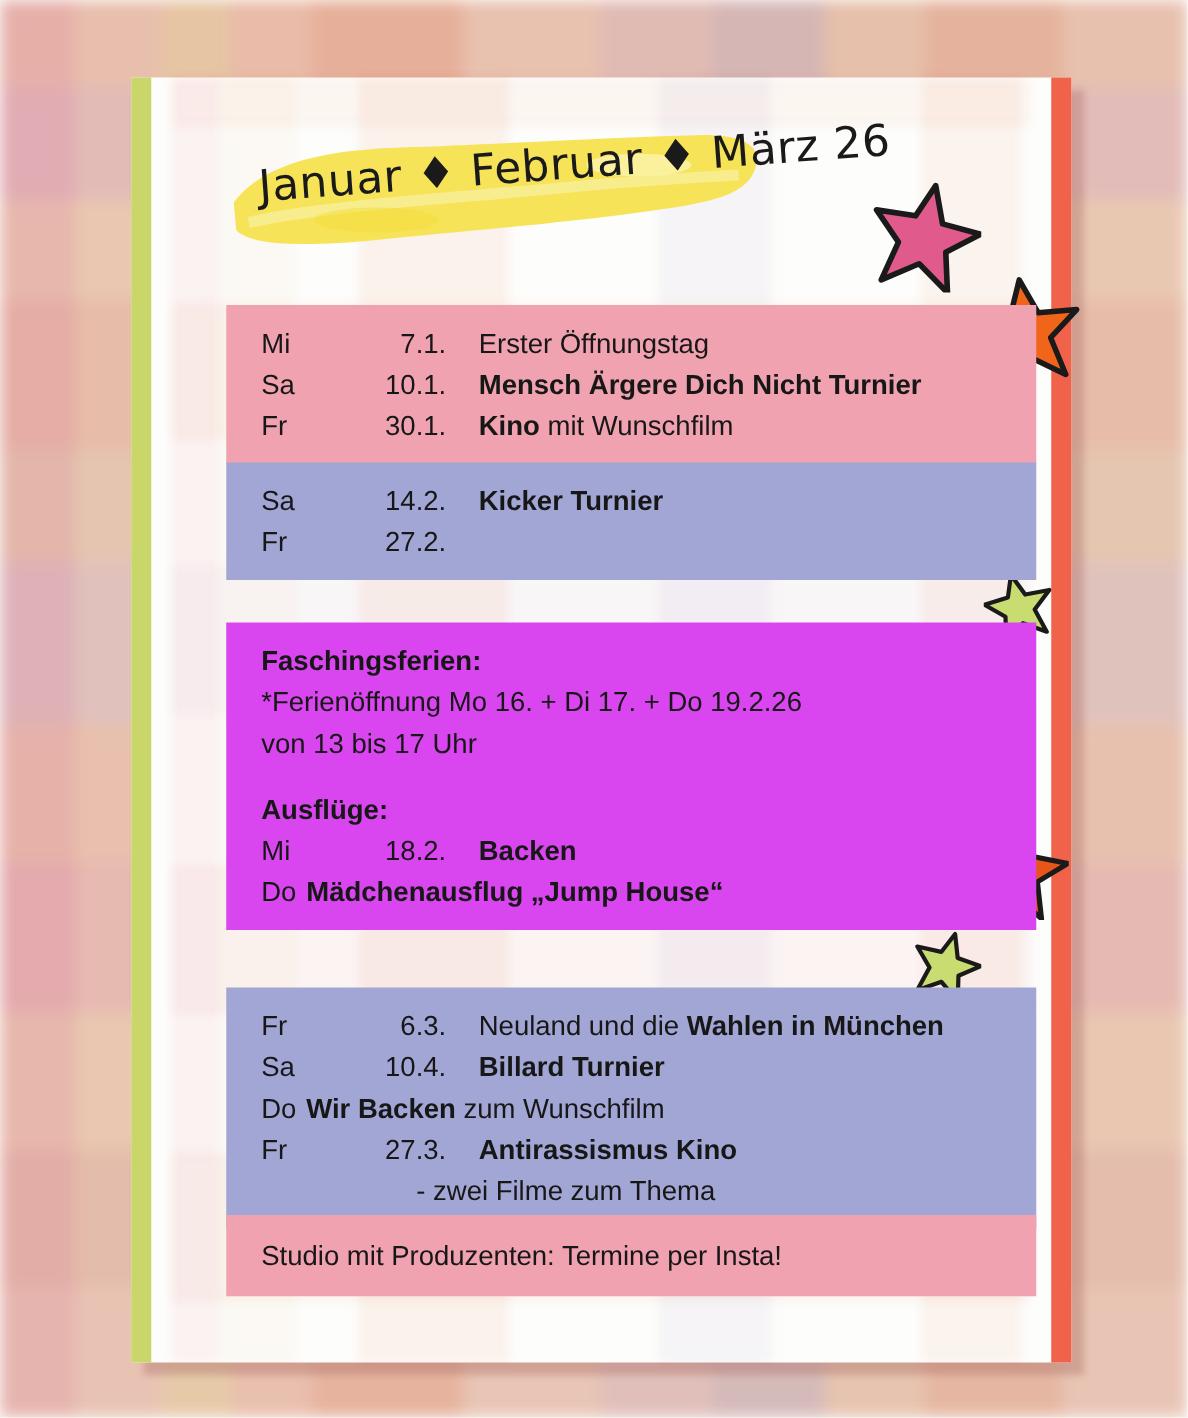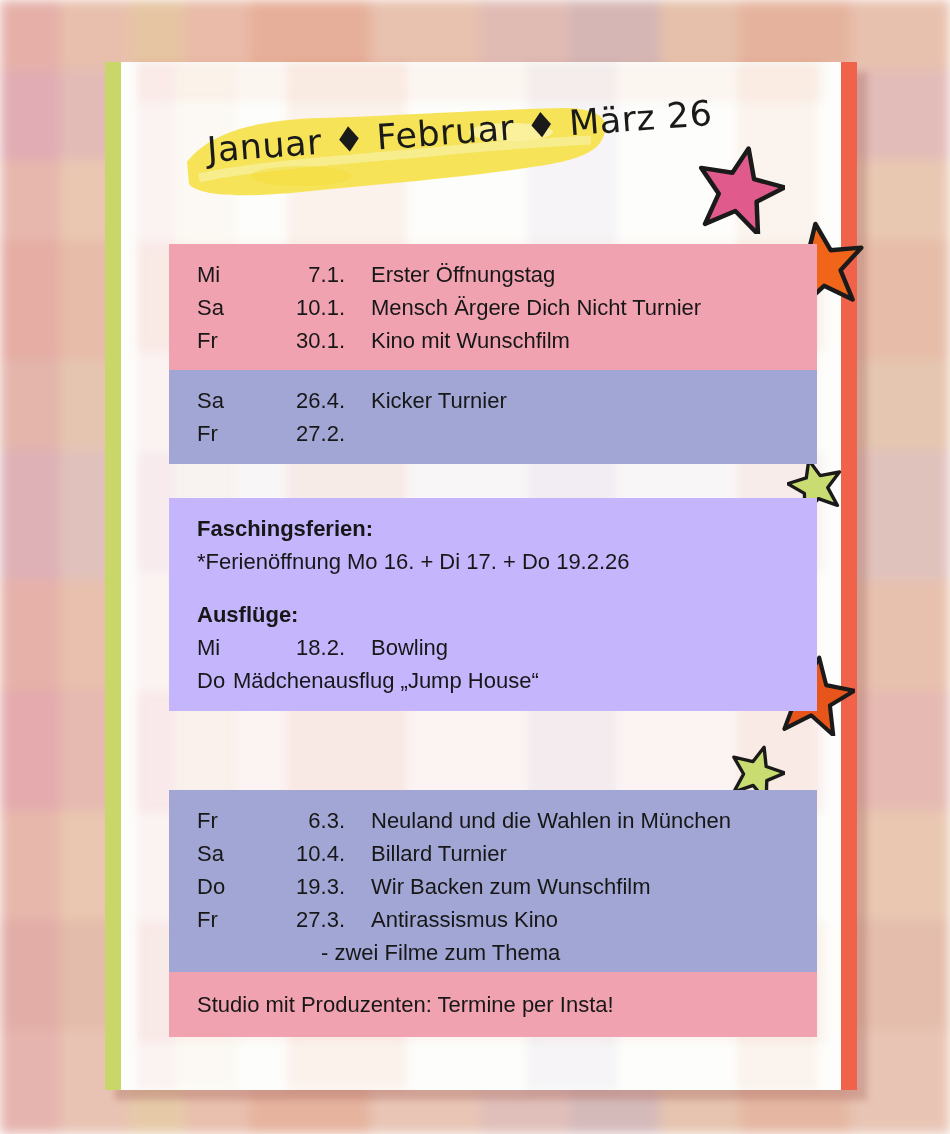--- a/index.html
+++ b/index.html
@@ -97,28 +97,28 @@
     letter-spacing: 0.5px;
     transform: rotate(-4.2deg);
     transform-origin: left center;
     white-space: nowrap;
     font-family: "DejaVu Sans", sans-serif;
   }
 
   
   .block {
     position: absolute;
-    left: 32px;
+    left: 44px;
     width: 648px;
     box-sizing: border-box;
     padding: 14px 0 14px 28px;
   }
   .block.pink   { background: #f0a2b0; }
   .block.blue   { background: #a2a6d4; }
-  .block.yellow { background: #c4b5fd; }
+  .block.yellow { background: #d946ef; }
 
   .row {
     display: flex;
     align-items: baseline;
     font-size: 22px;
     color: #171717;
     line-height: 33px;
     white-space: nowrap;
   }
   .row .day {
@@ -130,21 +130,21 @@
     flex: 0 0 86px;
     text-align: left;
   }
   .row .date.r {
     text-align: right;
     padding-right: 26px;
     width: 112px;
     flex: 0 0 112px;
   }
   .row .desc { flex: 1 1 auto; }
-  .b { font-weight: normal; text-align: center; }
+  .b { font-weight: bold; text-align: center; }
 
   .plain {
     font-size: 22px;
     color: #171717;
     line-height: 33px;
     white-space: nowrap;
   }
   .heading {
     font-size: 22px;
     font-weight: bold;
@@ -260,59 +260,59 @@
         <div class="row">
           <span class="day">Fr</span>
           <span class="date r">30.1.</span>
           <span class="desc"><span class="b">Kino</span><span> mit Wunschfilm</span></span>
         </div>
       </div>
 
       <div class="block blue" id="block-feb">
         <div class="row">
           <span class="day">Sa</span>
-          <span class="date r">26.4.</span>
+          <span class="date r">14.2.</span>
           <span class="desc"><span class="b">Kicker Turnier</span></span>
         </div>
         <div class="row">
           <span class="day">Fr</span>
           <span class="date r">27.2.</span>
         </div>
       </div>
 
       <div class="block yellow" id="block-fer">
         <div class="heading">Faschingsferien:</div>
         <div class="plain">*Ferienöffnung Mo 16. + Di 17. + Do 19.2.26</div>
+        <div class="plain"> von 13 bis 17 Uhr</div>
         <div class="spacer"></div>
         <div class="heading">Ausflüge:</div>
         <div class="row">
           <span class="day">Mi</span>
           <span class="date r">18.2.</span>
-          <span class="desc"><span class="b">Bowling</span></span>
+          <span class="desc"><span class="b">Backen</span></span>
         </div>
         <div class="row">
           <span class="day">Do</span>
           <span class="desc"><span class="b">Mädchenausflug „Jump House“</span></span>
         </div>
       </div>
 
       <div class="block blue" id="block-mar">
         <div class="row">
           <span class="day">Fr</span>
           <span class="date r">6.3.</span>
           <span class="desc"><span>Neuland und die </span><span class="b">Wahlen in München</span></span>
         </div>
         <div class="row">
           <span class="day">Sa</span>
           <span class="date r">10.4.</span>
           <span class="desc"><span class="b">Billard Turnier</span></span>
         </div>
         <div class="row">
           <span class="day">Do</span>
-          <span class="date r">19.3.</span>
           <span class="desc"><span class="b">Wir Backen</span><span> zum Wunschfilm</span></span>
         </div>
         <div class="row">
           <span class="day">Fr</span>
           <span class="date r">27.3.</span>
           <span class="desc"><span class="b">Antirassismus Kino</span></span>
         </div>
         <div class="plain indent">- zwei Filme zum Thema</div>
       </div>
 

